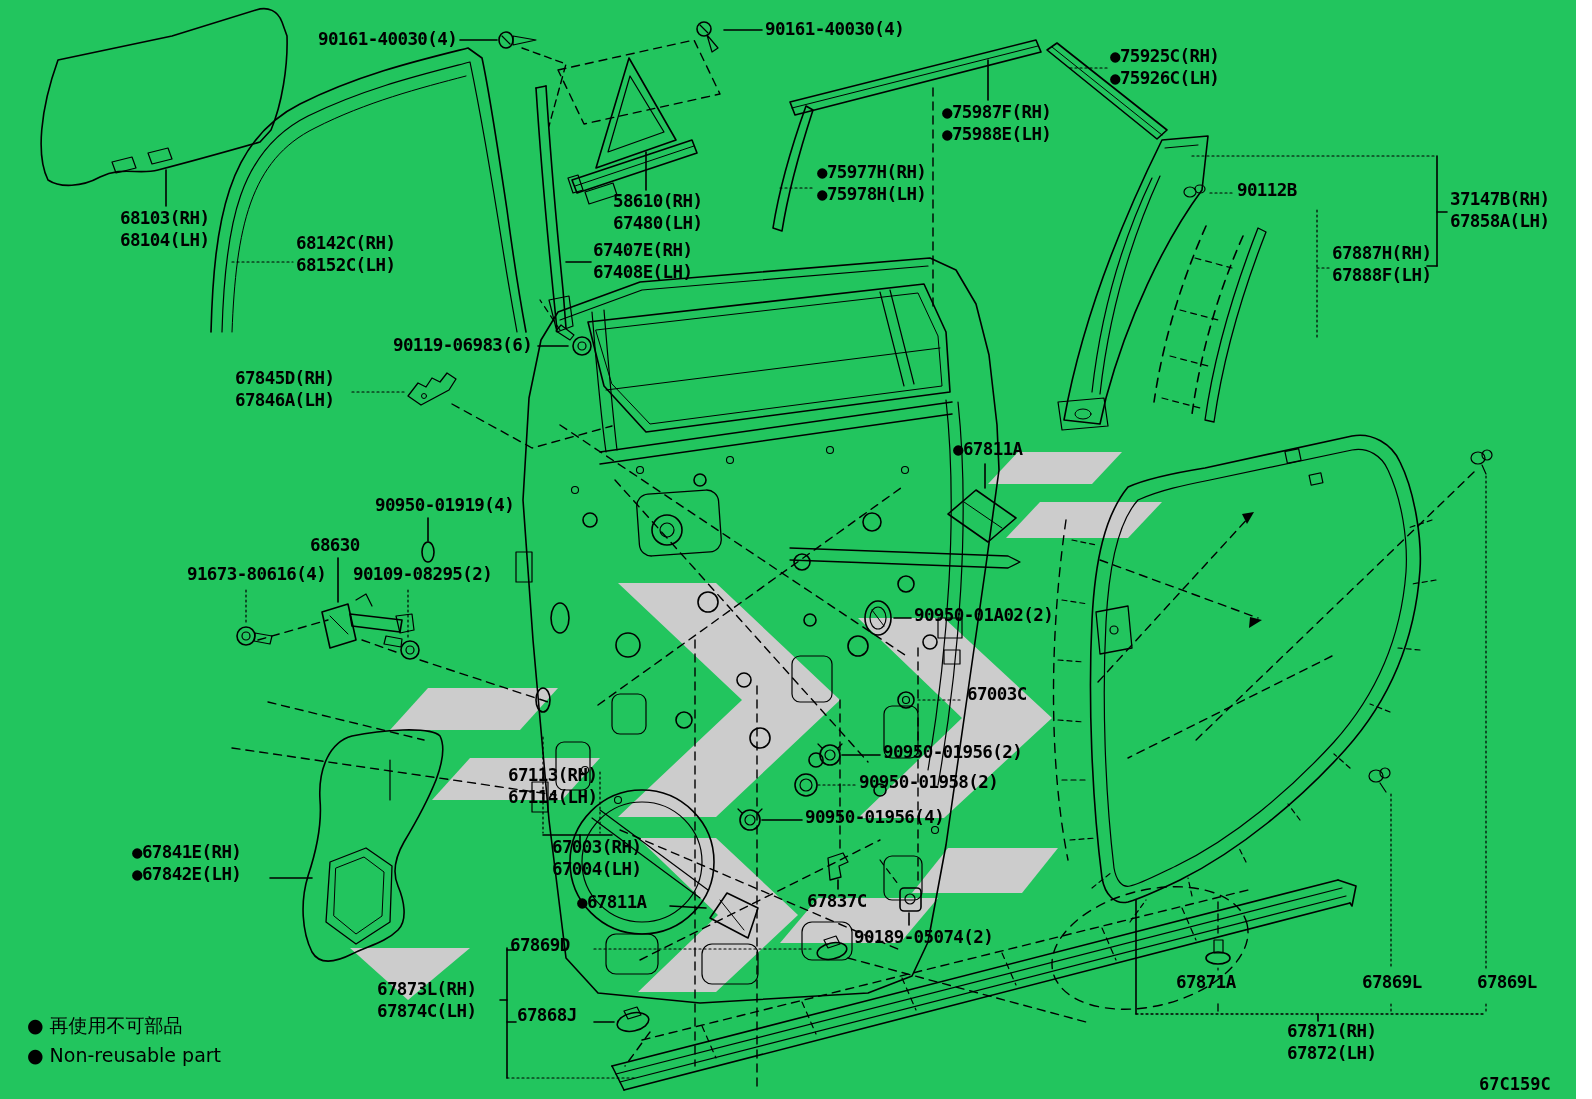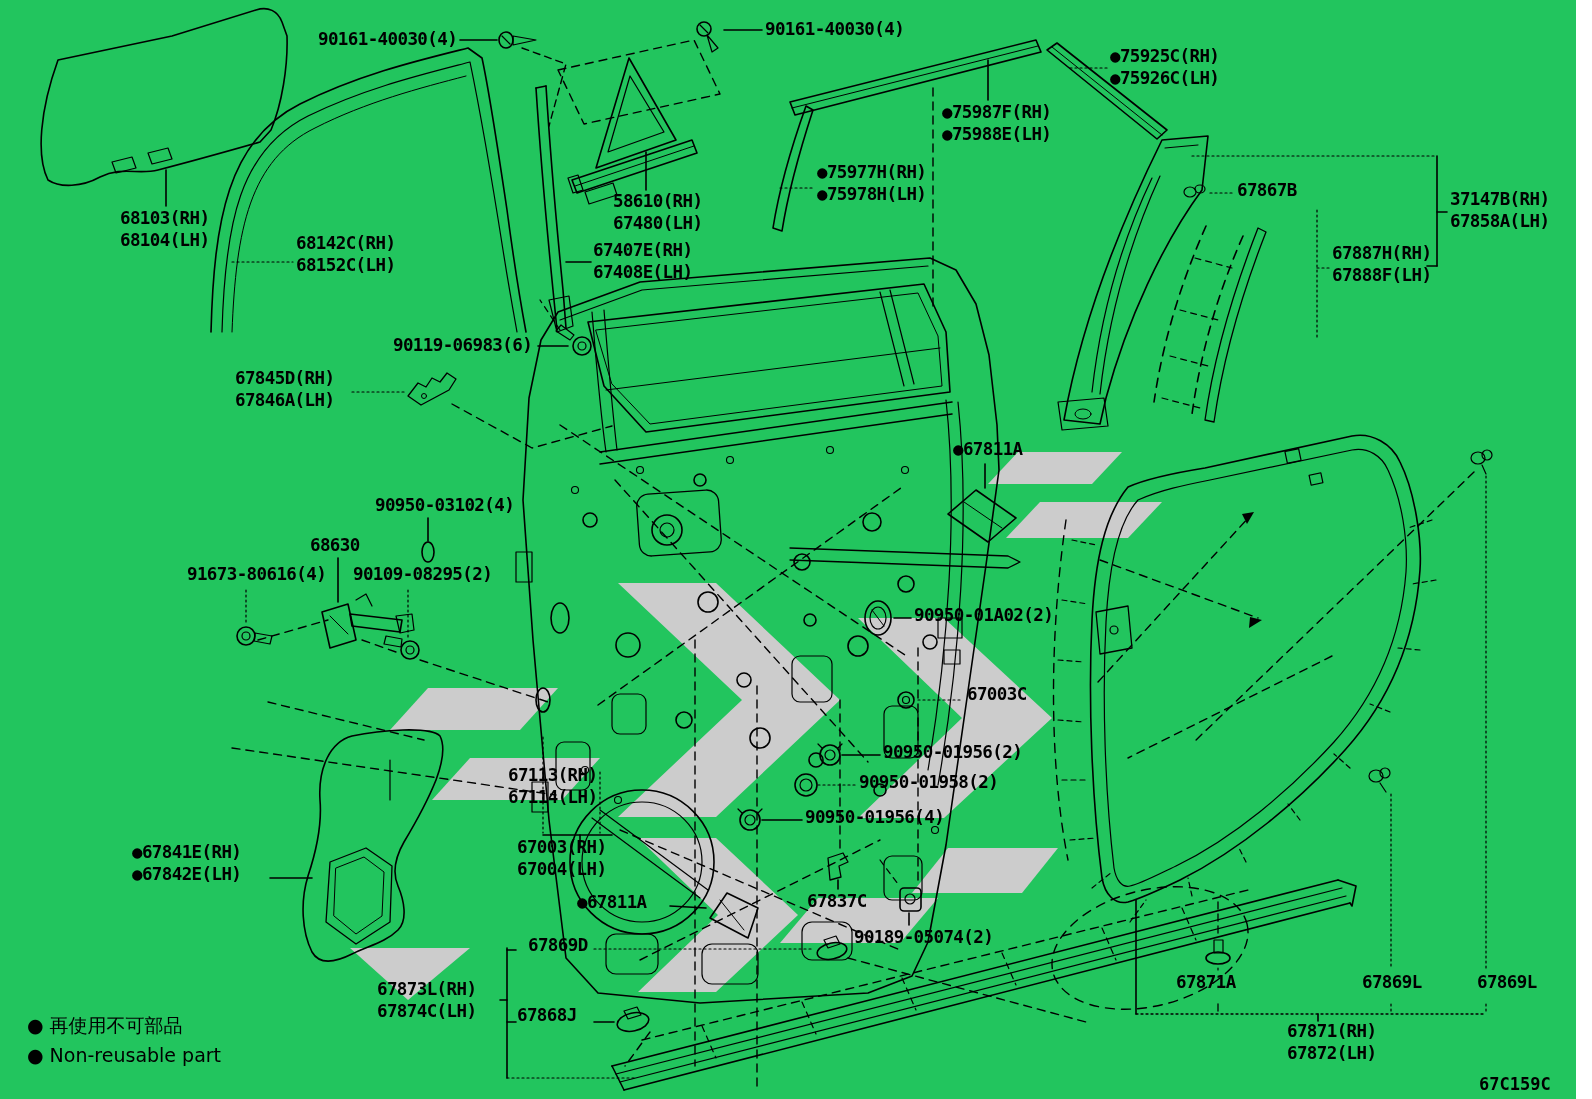--- a/index.html
+++ b/index.html
@@ -450,39 +450,39 @@
     </div>
 <div class="lbl" style="left:942px;top:102px">
       <div>●75987F(RH)</div>
       <div>●75988E(LH)</div>
     </div>
 <div class="lbl" style="left:817px;top:162px">
       <div>●75977H(RH)</div>
       <div>●75978H(LH)</div>
     </div>
 <div class="lbl" style="left:1237px;top:180px">
-      <div>67867B</div>
+      <div>90112B</div>
     </div>
 <div class="lbl" style="left:1450px;top:189px">
       <div>37147B(RH)</div>
       <div>67858A(LH)</div>
     </div>
 <div class="lbl" style="left:1332px;top:243px">
       <div>67887H(RH)</div>
       <div>67888F(LH)</div>
     </div>
 <div class="lbl" style="left:393px;top:335px">
       <div>90119-06983(6)</div>
     </div>
 <div class="lbl" style="left:235px;top:368px">
       <div>67845D(RH)</div>
       <div>67846A(LH)</div>
     </div>
 <div class="lbl" style="left:375px;top:495px">
-      <div>90950-03102(4)</div>
+      <div>90950-01919(4)</div>
     </div>
 <div class="lbl" style="left:310px;top:535px">
       <div>68630</div>
     </div>
 <div class="lbl" style="left:187px;top:564px">
       <div>91673-80616(4)</div>
     </div>
 <div class="lbl" style="left:353px;top:564px">
       <div>90109-08295(2)</div>
     </div>
@@ -501,38 +501,38 @@
 <div class="lbl" style="left:859px;top:772px">
       <div>90950-01958(2)</div>
     </div>
 <div class="lbl" style="left:805px;top:807px">
       <div>90950-01956(4)</div>
     </div>
 <div class="lbl" style="left:508px;top:765px">
       <div>67113(RH)</div>
       <div>67114(LH)</div>
     </div>
-<div class="lbl" style="left:517px;top:837px">
+<div class="lbl" style="left:552px;top:837px">
       <div>67003(RH)</div>
       <div>67004(LH)</div>
     </div>
 <div class="lbl" style="left:132px;top:842px">
       <div>●67841E(RH)</div>
       <div>●67842E(LH)</div>
     </div>
 <div class="lbl" style="left:577px;top:892px">
       <div>●67811A</div>
     </div>
 <div class="lbl" style="left:807px;top:891px">
       <div>67837C</div>
     </div>
 <div class="lbl" style="left:854px;top:927px">
       <div>90189-05074(2)</div>
     </div>
-<div class="lbl" style="left:528px;top:935px">
+<div class="lbl" style="left:510px;top:935px">
       <div>67869D</div>
     </div>
 <div class="lbl" style="left:517px;top:1005px">
       <div>67868J</div>
     </div>
 <div class="lbl" style="left:377px;top:979px">
       <div>67873L(RH)</div>
       <div>67874C(LH)</div>
     </div>
 <div class="lbl" style="left:1176px;top:972px">

